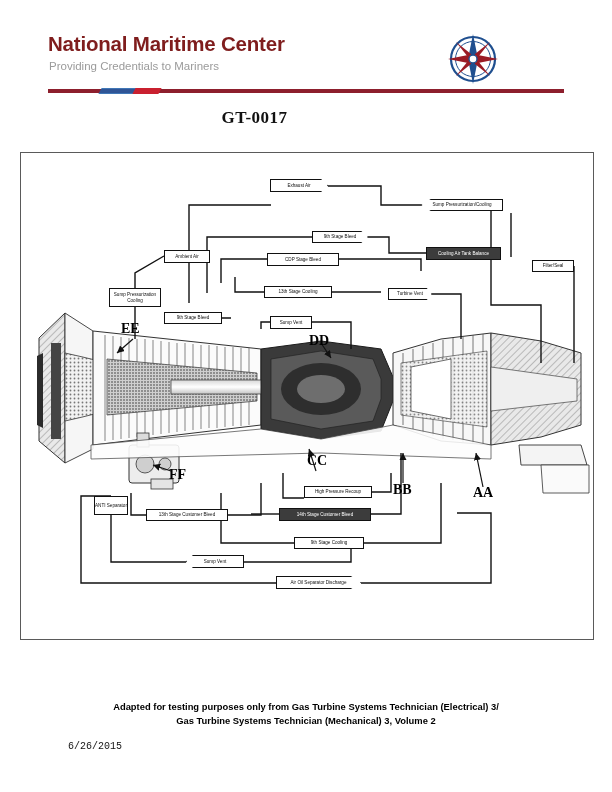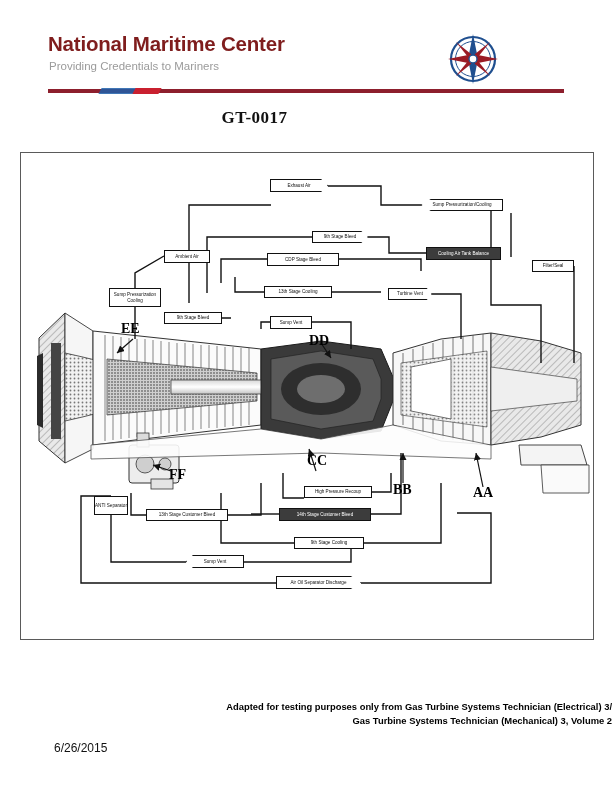--- a/index.html
+++ b/index.html
@@ -138,33 +138,34 @@
     font-size: 14px;
     color: #000;
   }
 
   
   .footer {
     position: absolute;
     left: 0;
     top: 700px;
     width: 612px;
-    text-align: right;
+    text-align: center;
     font-size: 9.4px;
     font-weight: bold;
     line-height: 13.5px;
     color: #000;
   }
   .date {
     position: absolute;
-    left: 54px;
+    left: 68px;
     top: 741px;
-    font-size: 12px;
+    font-size: 10px;
     font-weight: normal;
     color: #111;
+    font-family: Liberation Mono, monospace;
   }
 </style>
 </head>
 <body>
 
 <div class="page">
 
   <div class="header">
     <div class="brand-title">National Maritime Center</div>
     <div class="brand-sub">Providing Credentials to Mariners</div>

